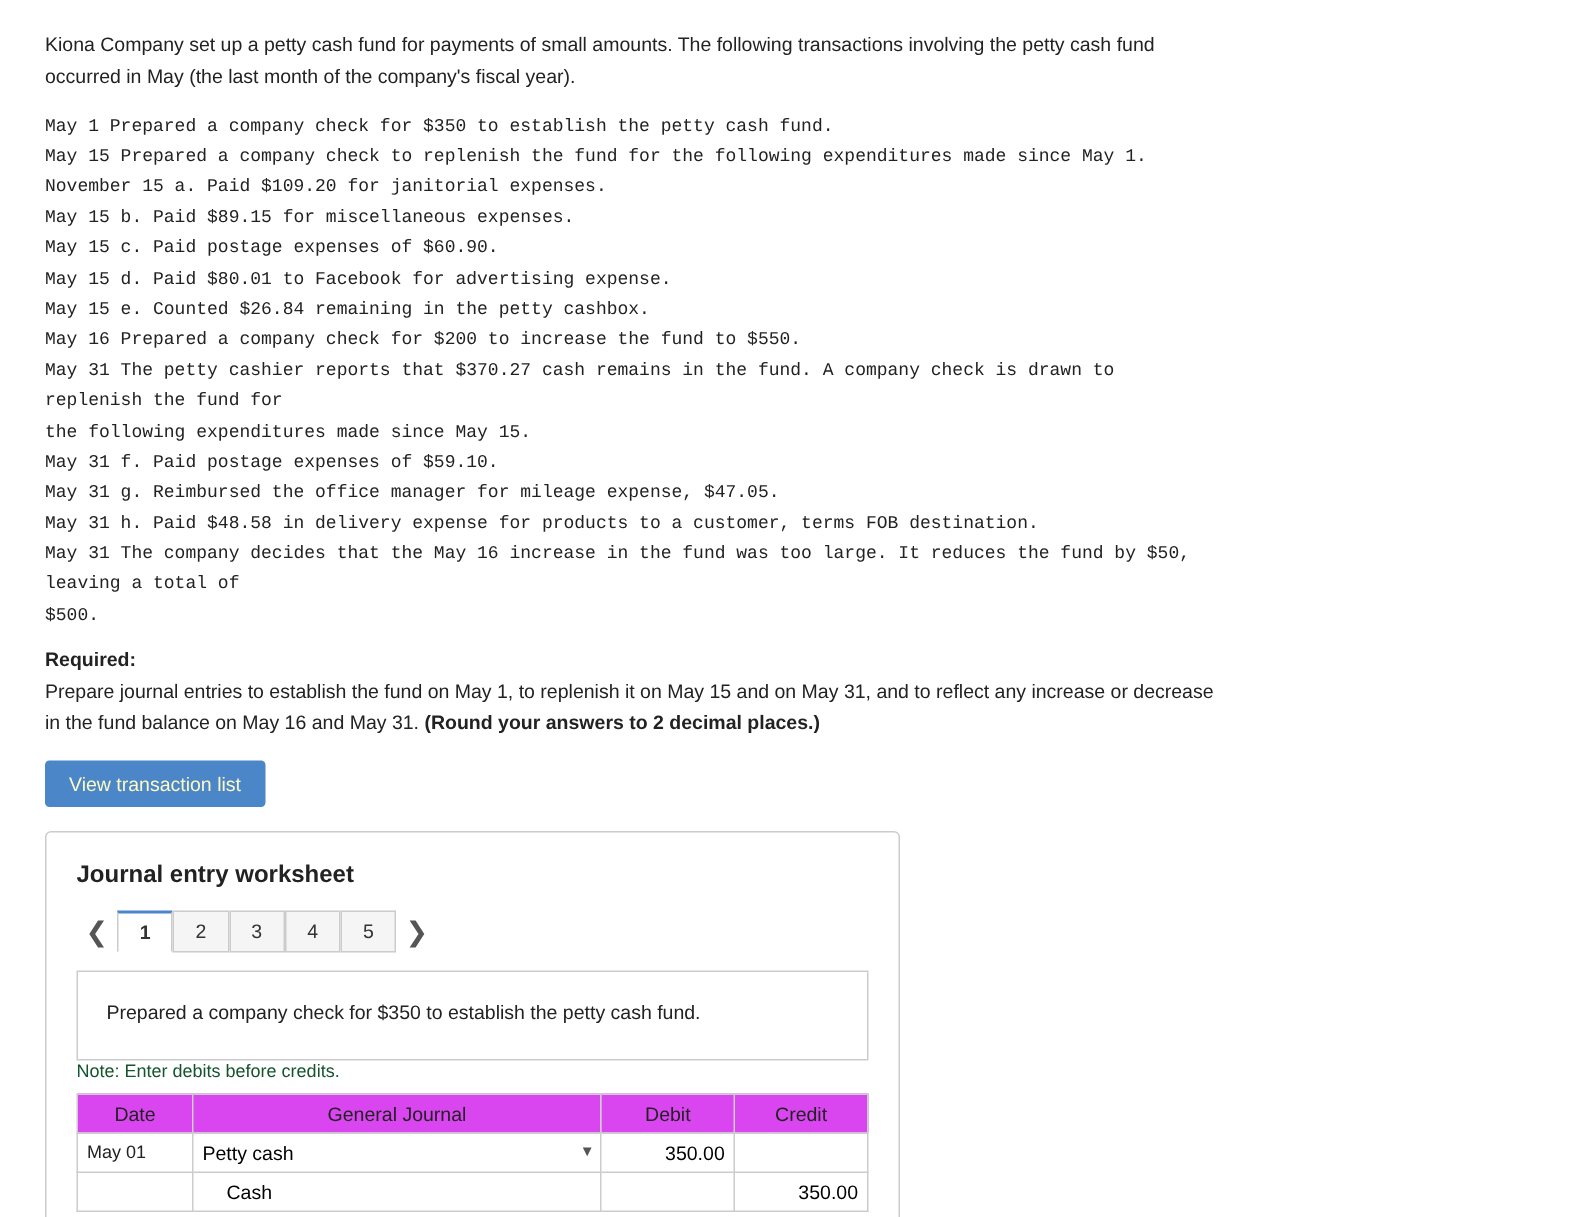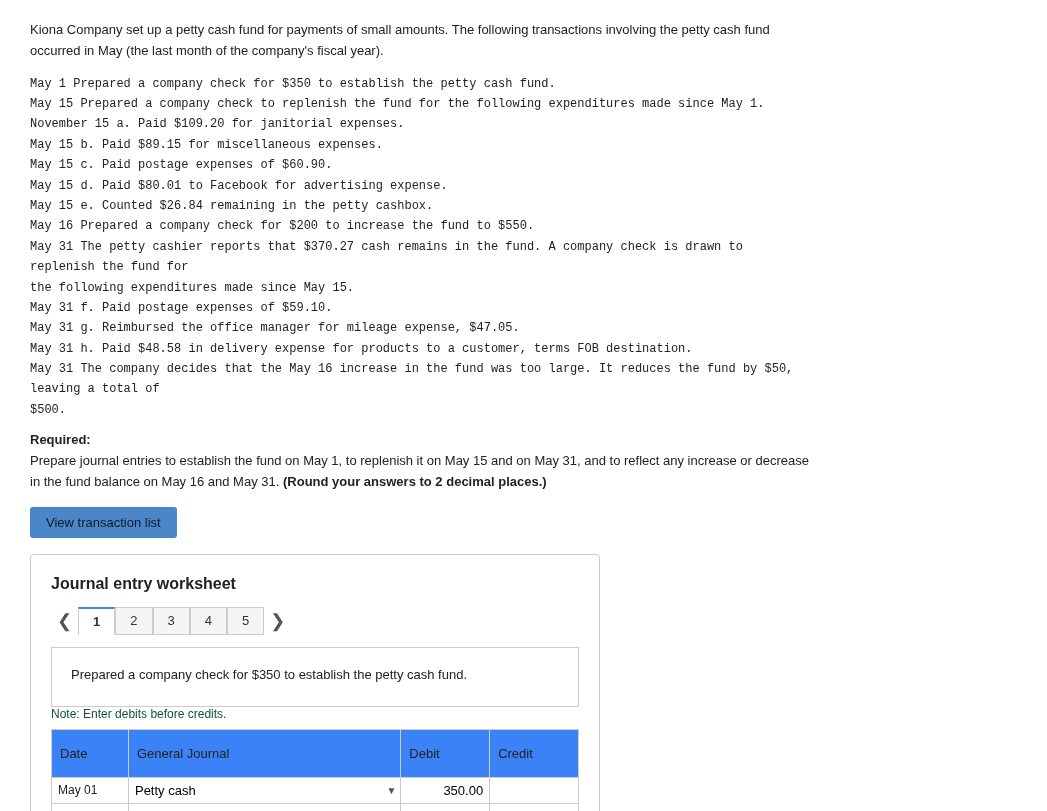--- a/index.html
+++ b/index.html
@@ -33,21 +33,21 @@
     }
     .required-section p {
       font-size: 13px;
       line-height: 1.6;
     }
     .required-section strong {
       font-weight: bold;
     }
     .view-transaction-btn {
       background: #4a86c8;
-      color: #0f172a;
+      color: #fef9c3;
       border: none;
       padding: 8px 16px;
       font-size: 13px;
       cursor: pointer;
       border-radius: 3px;
       margin-bottom: 16px;
     }
     .worksheet-container {
       border: 1px solid #ccc;
       border-radius: 4px;
@@ -103,24 +103,24 @@
       color: #14532d;
       margin-bottom: 8px;
     }
     .journal-table {
       width: 100%;
       border-collapse: collapse;
       font-size: 13px;
       margin-bottom: 14px;
     }
     .journal-table th {
-      background: #3b82f6;
-      border: 1px solid #ccc;
-      padding: 16px 8px;
-      text-align: left;
+      background: #d946ef;
+      border: 1px solid #ccc;
+      padding: 5px 8px;
+      text-align: center;
       font-weight: normal;
     }
     .journal-table th.date-col {
       width: 65px;
     }
     .journal-table th.journal-col {
       width: 230px;
     }
     .journal-table th.debit-col,
     .journal-table th.credit-col {

